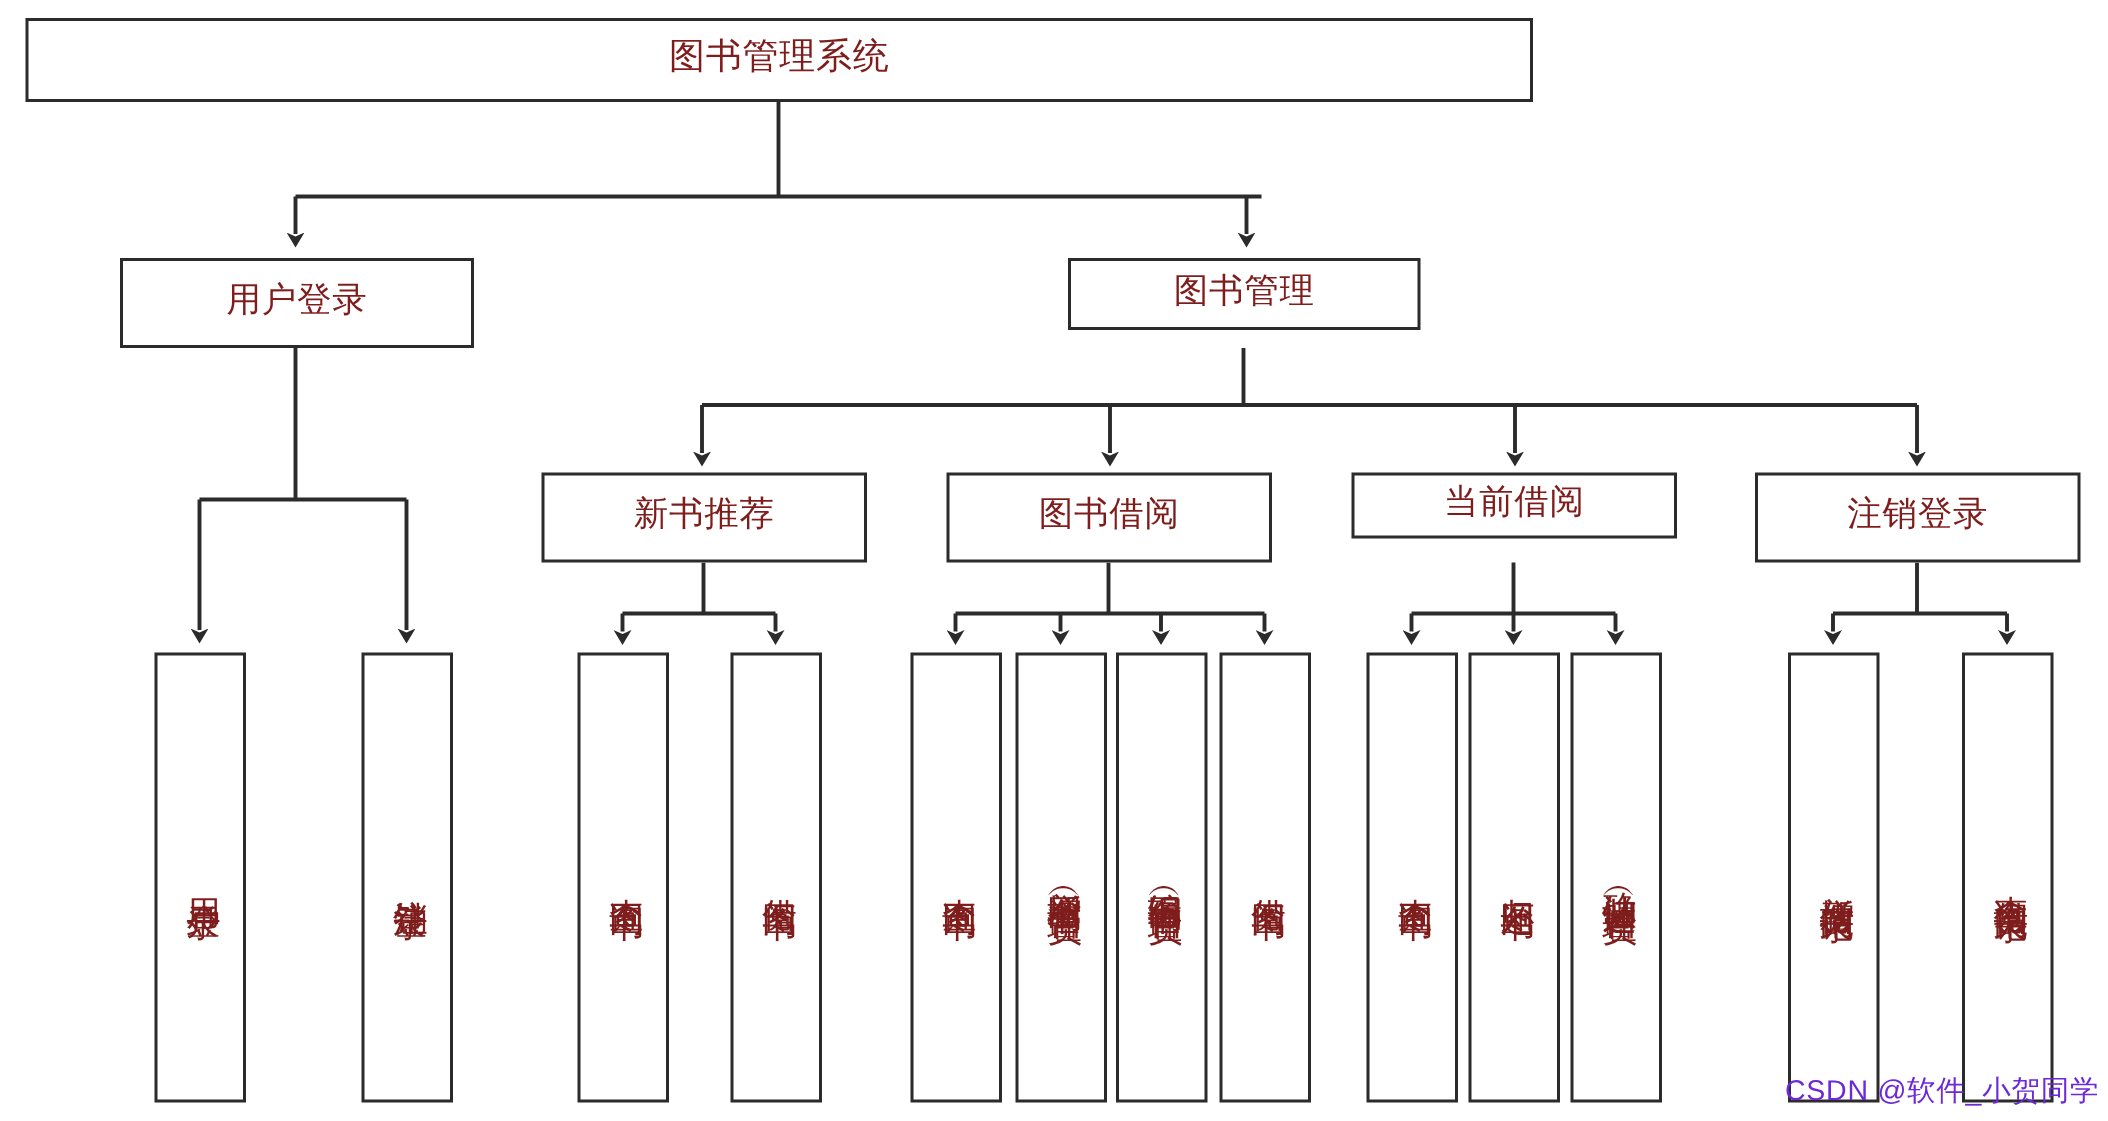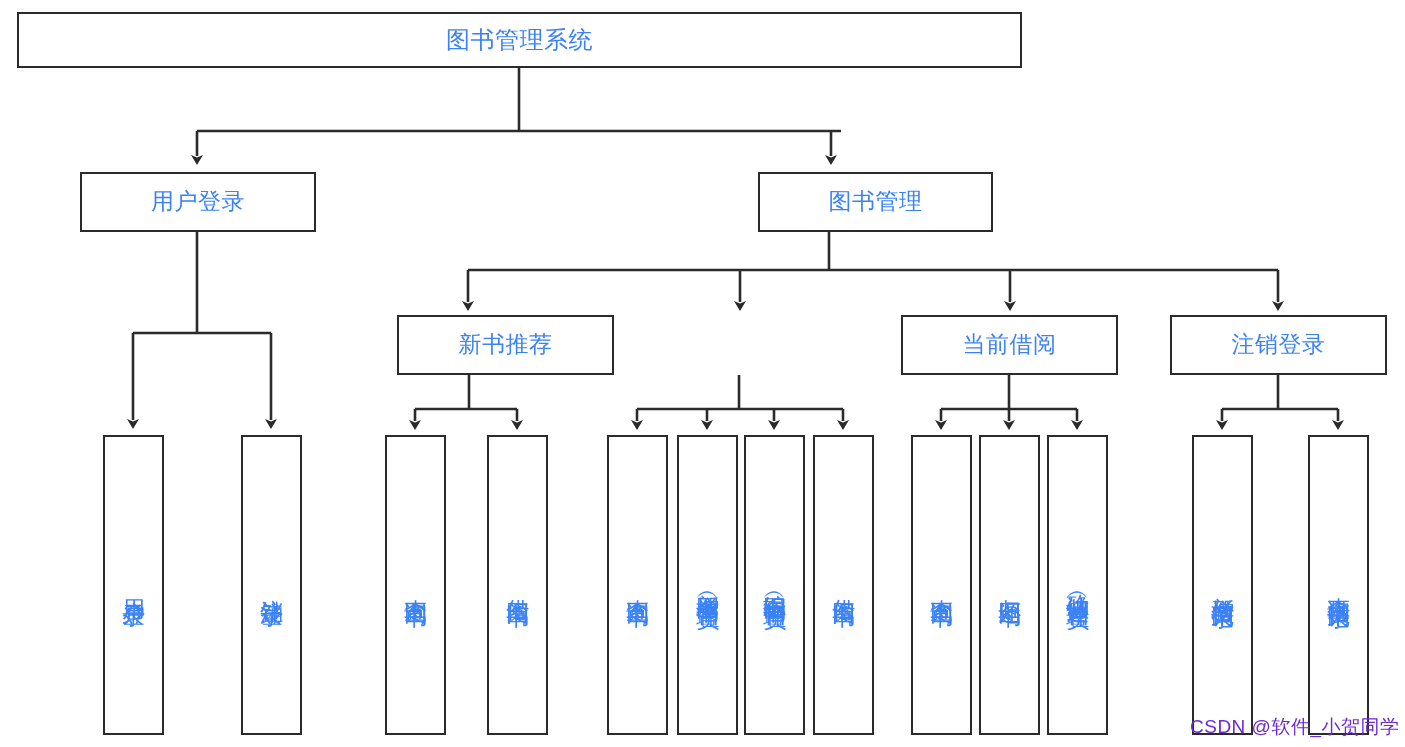--- a/index.html
+++ b/index.html
@@ -25,21 +25,22 @@
     height: 747px;
   }
   .node {
     position: absolute;
     box-sizing: border-box;
     border: 2.4px solid #2b2b2b;
     background: #ffffff;
     display: flex;
     align-items: center;
     justify-content: center;
-    color: #3b82f6;
+    color: #7f1d1d;
+    font-family: Liberation Mono, monospace;
   }
   .node-label {
     display: block;
     text-align: center;
     line-height: 1.18;
     letter-spacing: 0.5px;
   }
   .node.horiz .node-label {
     writing-mode: horizontal-tb;
     font-size: 23px;
@@ -121,28 +122,31 @@
     </g>
   </svg>
 
   <div class="node horiz root" style="left:17px; top:12px; width:1005px; height:56px;">
     <span class="node-label">图书管理系统</span>
   </div>
 
   <div class="node horiz" style="left:80px; top:172px; width:236px; height:60px;">
     <span class="node-label">用户登录</span>
   </div>
-  <div class="node horiz" style="left:712px; top:172px; width:235px; height:60px;margin-left:46px;">
+  <div class="node horiz" style="left:712px; top:172px; width:235px; height:48px;">
     <span class="node-label">图书管理</span>
   </div>
 
-  <div class="node horiz" style="left:361px; top:315px; width:217px; height:60px;margin-left:36px;">
+  <div class="node horiz" style="left:361px; top:315px; width:217px; height:60px;">
     <span class="node-label">新书推荐</span>
   </div>
-  <div class="node horiz" style="left:901px; top:315px; width:217px; height:60px;">
+  <div class="node horiz" style="left:631px; top:315px; width:217px; height:60px;">
+    <span class="node-label">图书借阅</span>
+  </div>
+  <div class="node horiz" style="left:901px; top:315px; width:217px; height:44px;">
     <span class="node-label">当前借阅</span>
   </div>
   <div class="node horiz" style="left:1170px; top:315px; width:217px; height:60px;">
     <span class="node-label">注销登录</span>
   </div>
 
   <div class="node vert" style="left:103px; top:435px; width:61px; height:300px;">
     <span class="node-label">用户登录</span>
   </div>
   <div class="node vert" style="left:241px; top:435px; width:61px; height:300px;">

